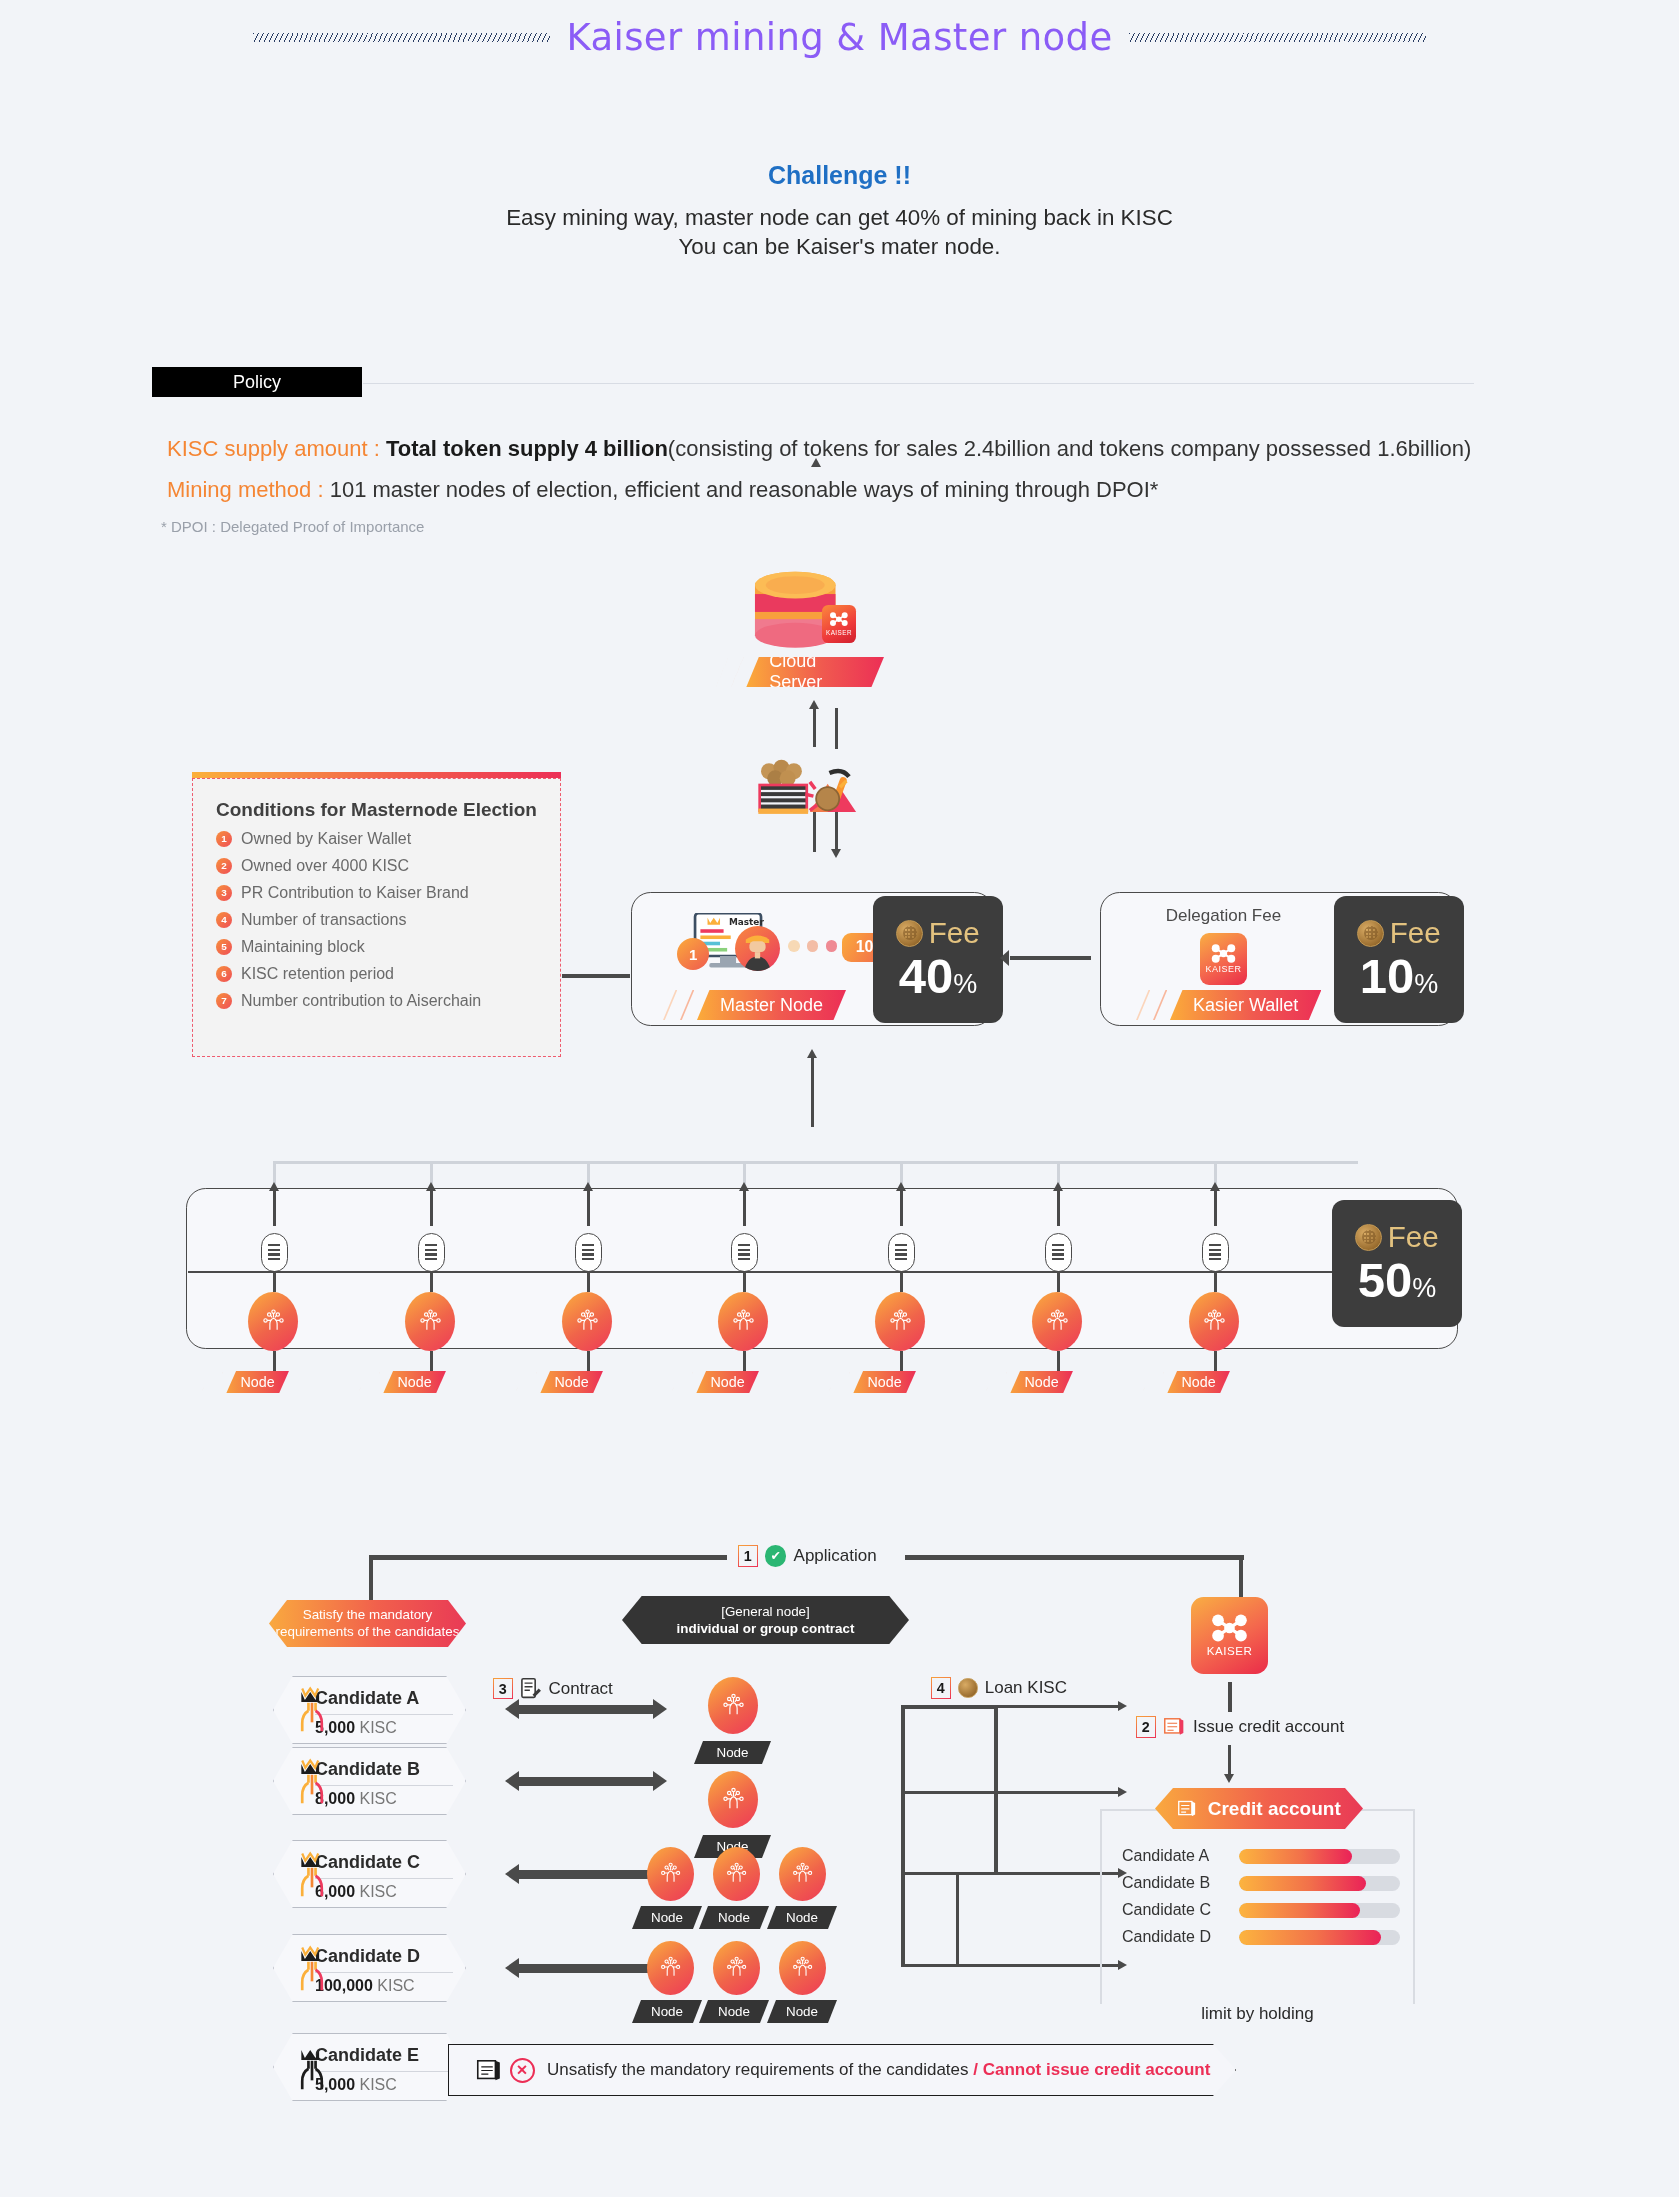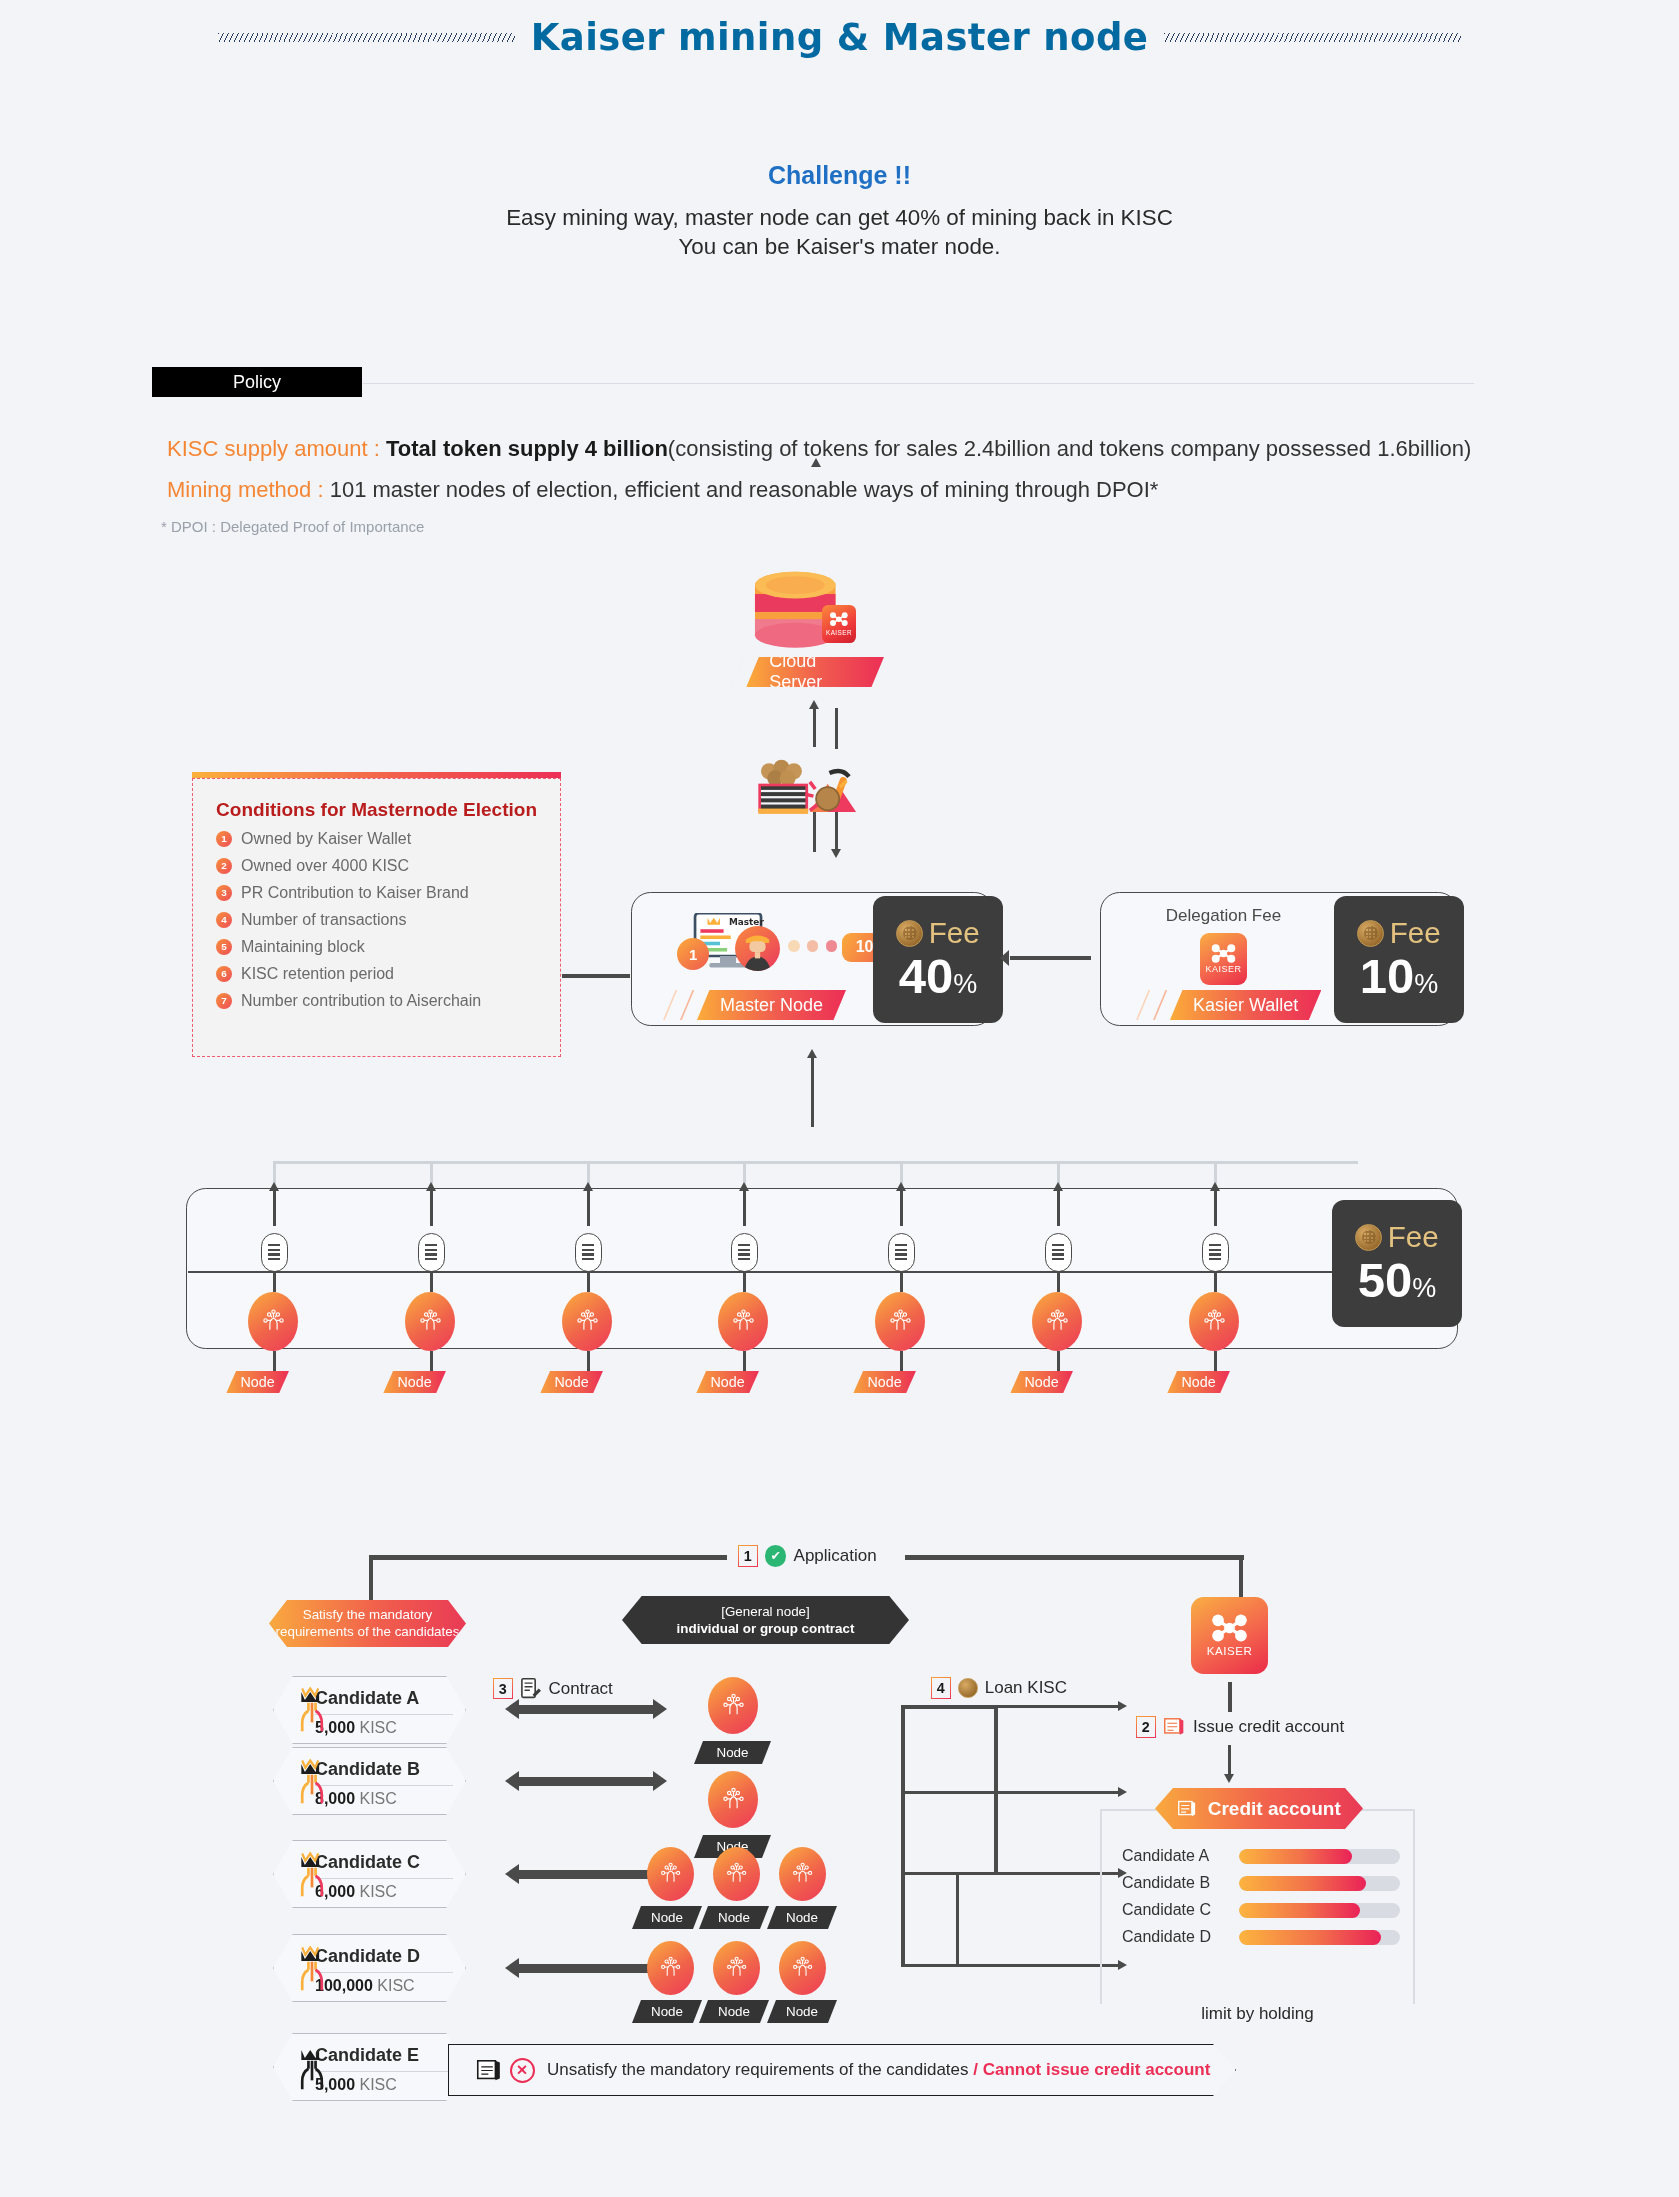--- a/index.html
+++ b/index.html
@@ -9,21 +9,21 @@
     font-family: "Liberation Sans", sans-serif;
     overflow: hidden;
   }
   .page { position: relative; width: 1679px; height: 2198px; background: #f2f4f8; }
 
   
   .sect-title-wrap { position: absolute; left: 0; width: 1679px; display: flex; align-items: center; justify-content: center; gap: 16px; }
   .hatch { height: 9px; flex: 0 0 auto;
     background-image: repeating-linear-gradient(115deg, #2a3d63 0 0.9px, rgba(0,0,0,0) 0.9px 4.5px);
     background-repeat: repeat-x; }
-  .sect-title { font-size: 37px; font-weight: 700; color: #0369a1; letter-spacing: 0.4px; white-space: nowrap;
+  .sect-title { font-size: 37px; font-weight: 400; color: #8b5cf6; letter-spacing: 0.4px; white-space: nowrap;
     font-family: "DejaVu Sans", sans-serif; }
 
   
   .challenge { position: absolute; width: 1679px; text-align: center; }
   .challenge-title { color: #1f6fc4; font-size: 25px; font-weight: 600; margin-bottom: 12.5px; }
   .challenge-line { color: #2a2a2a; font-size: 22.4px; line-height: 1.32; }
 
   
   .policy-tag { position: absolute; background: #000; color: #fff; font-size: 18px;
      display: flex; align-items: center; justify-content: center; }
@@ -71,21 +71,21 @@
      background: #fff; border: 1.4px solid #4a4a4a; display:flex; align-items:center; justify-content:center; }
   .doc-pill i { display:block; width:12.5px; height:18px; background:
      repeating-linear-gradient(180deg,#4a4a4a 0 2.3px, #fff 2.3px 4.7px); }
 
   .conn { position: absolute; background: #4a4a4a; }
   .conn-light { position: absolute; background: #cfd3da; }
 
   
   .cond-box { position: absolute; background: #f3f3f3; border: 1.3px dashed #ee5b6e; }
   .cond-top { position: absolute; height: 6.3px; background: linear-gradient(90deg,#fbb03b,#f2604b 55%,#ec2f56); }
-  .cond-title { font-size: 19px; font-weight: 700; color: #b91c1c; text-align: right; }
+  .cond-title { font-size: 19px; font-weight: 700; color: #404040; }
   .cond-item { display: flex; align-items: center; gap: 9px; font-size: 16px; color: #6a6a6a; margin-top: 9px; }
   .cond-num { flex: 0 0 auto; width: 16px; height: 16px; border-radius: 50%;
      background: linear-gradient(135deg,#f7903c,#ef4e57); color: #fff; font-size: 9.9px; font-weight: 700;
      display: flex; align-items: center; justify-content: center; }
 
   
   .hex { position: absolute; background: #f7f8fb; border: 1.3px solid #b9bdc6;
      clip-path: polygon(19.7px 0, calc(100% - 19.7px) 0, 100% 50%, calc(100% - 19.7px) 100%, 19.7px 100%, 0 50%); }
   .cand-name { font-size: 18px; font-weight: 700; color: #2b2b2b; }
   .cand-rule { height: 0.9px; background: #d3d6dd; margin: 5.4px 0 4.5px; }

